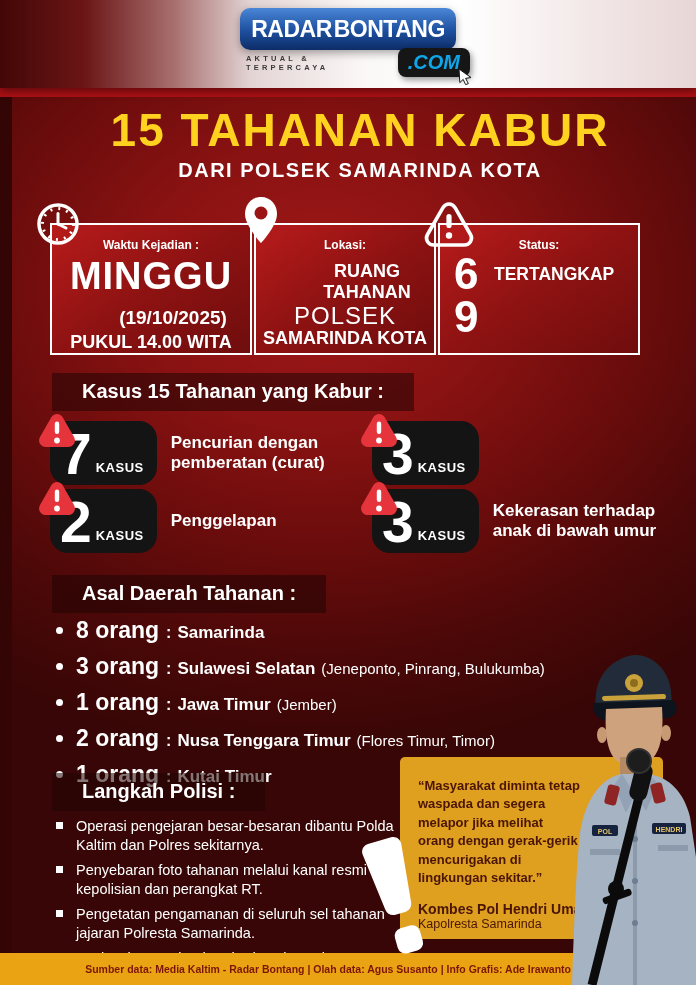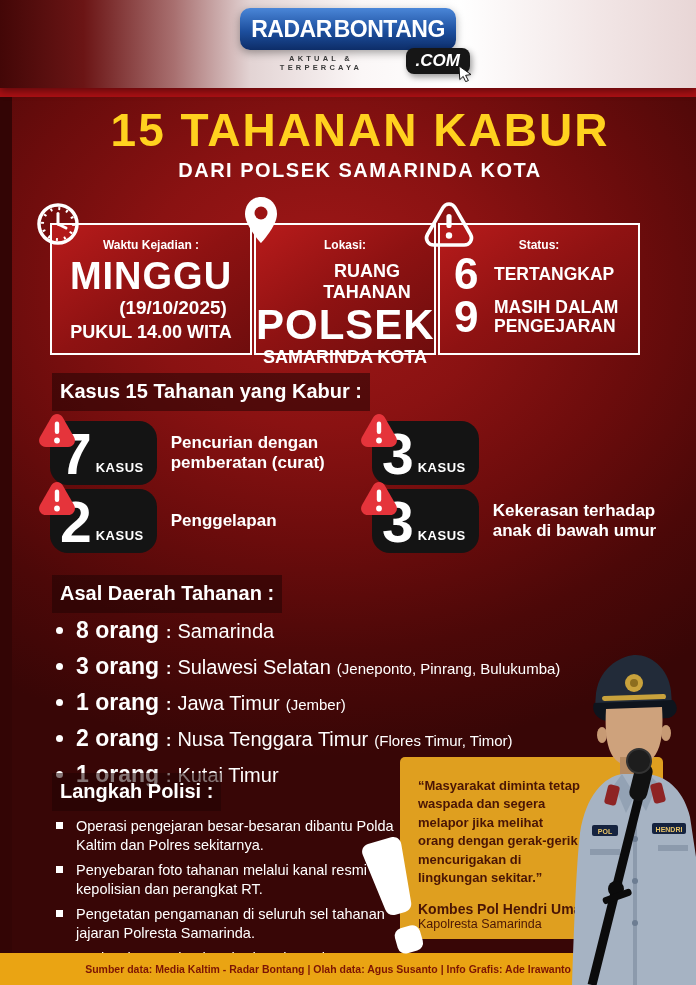--- a/index.html
+++ b/index.html
@@ -19,24 +19,24 @@
   }
   .logo { position:relative; width:216px; margin:8px auto 0; }
   .logo-rect {
     position:relative; display:block; text-align:center;
     background:linear-gradient(180deg,#4a86d8 0%,#1d4f9e 55%,#0d2d68 100%);
     border-radius:10px; padding:8px 10px 7px;
     box-shadow:0 3px 8px rgba(0,0,0,.35);
   }
   .logo-text { font-weight:bold; color:#fff; font-size:23px; white-space:nowrap; letter-spacing:-0.5px; }
   .logo-text .b { margin-left:2px; }
-  .tagline { margin:4px 0 0 6px; width:150px; text-align:center; font-size:7.5px; font-weight:bold; letter-spacing:3.2px; color:#3a3a3a; }
+  .tagline { margin:4px 0 0 6px; width:150px; font-size:7.5px; font-weight:bold; letter-spacing:3.2px; color:#3a3a3a; }
   .com-badge {
     position:absolute; right:-14px; top:40px; z-index:2;
-    background:#161616; color:#ffffff; font-style:italic; font-weight:bold; font-size:17px;
+    background:#161616; color:#0ea5e9; font-style:italic; font-weight:bold; font-size:20px;
     padding:3px 10px; border-radius:8px; box-shadow:2px 3px 6px rgba(0,0,0,.4);
   }
   .cursor-icon { position:absolute; right:-4px; bottom:-8px; }
 
   .red-stripe { position:absolute; top:88px; left:0; width:696px; height:9px; background:#ab1014; z-index:9; }
 
   
   .main {
     position:absolute; top:97px; left:12px; width:696px; height:856px;
     background:radial-gradient(ellipse 85% 55% at 44% 22%, #a11818 0%, #8a1212 30%, #6b0c0c 55%, #4c0808 78%, #380606 100%);
@@ -50,33 +50,33 @@
     position:relative; border:2.5px solid #fff; height:132px; text-align:center; color:#fff;
     background:linear-gradient(145deg,#b81b1b 0%,#8e1212 50%,#6f0d0d 100%);
   }
   .ibox1 { width:202px; } .ibox2 { width:182px; } .ibox3 { width:202px; }
   .ibox-label { margin-top:13px; font-size:12px; font-weight:bold; }
   .ibox-icon { position:absolute; z-index:3; }
   .clock-pos { top:-24px; left:-17px; }
   .pin-pos { top:-30px; left:-13px; }
   .tri-pos { top:-26px; left:-18px; }
   .day { margin-top:5px; font-size:38px; font-weight:bold; letter-spacing:1px; line-height:1; }
-  .date { font-size:19px; font-weight:bold; margin-top:2px;padding-left:44px; }
+  .date { font-size:19px; font-weight:bold; margin-top:12px;padding-left:44px; }
   .hour { font-size:18px; font-weight:bold; margin-top:3px; }
   .loc1 { margin-top:9px; font-size:18px; font-weight:bold;padding-left:44px; }
-  .loc2 { font-size:42px; font-weight:bold; letter-spacing:1px; line-height:1.05; }
+  .loc2 { font-size:24px; font-weight:normal; letter-spacing:1px; line-height:1.05; }
   .loc3 { font-size:18px; font-weight:bold; }
   .stat-row { display:flex; align-items:center; text-align:left; padding:0 8px 0 14px; margin-top:1px; }
   .stat-num { font-size:44px; font-weight:bold; width:32px; line-height:.95; flex:none; }
   .stat-text { font-size:17.5px; font-weight:bold; line-height:1.05; margin-left:8px; }
 
   
   .section-label {
     position:absolute; left:40px; background:rgba(32,3,3,.55);
-    padding:7px 8px 8px; font-size:20px; font-weight:bold; color:#fff;
+    padding:7px 30px 8px; font-size:20px; font-weight:bold; color:#fff;
   }
   .kasus-pos { top:276px; }
   .asal-pos { top:478px; }
   .langkah-pos { top:676px; }
 
   
   .cases { position:absolute; top:322px; left:38px; display:grid; grid-template-columns:322px 308px; }
   .case { position:relative; height:68px; display:flex; align-items:center; }
   .case-badge {
     position:relative; display:inline-flex; align-items:flex-end; flex:none;
@@ -86,21 +86,21 @@
   .case-unit { font-size:13px; font-weight:bold; margin:0 0 10px 4px; letter-spacing:.5px; }
   .warn-pos { position:absolute; top:-10px; left:-13px; z-index:2; }
   .case-desc { margin-left:14px; color:#fff; font-size:17px; font-weight:bold; line-height:1.15; max-width:195px; }
 
   
   .asal-list { position:absolute; top:520px; left:44px; }
   .asal-row { display:flex; align-items:baseline; margin-bottom:9px; white-space:nowrap; color:#fff; }
   .dot { width:7px; height:7px; border-radius:50%; background:#fff; margin-right:13px; align-self:center; flex:none; }
   .asal-count { font-size:23px; font-weight:bold; }
   .asal-sep { font-size:16px; font-weight:bold; margin:0 6px 0 7px; }
-  .asal-region { font-size:20px; font-weight:normal; }
+  .asal-region { font-size:17px; font-weight:bold; }
   .asal-detail { font-size:15px; margin-left:6px; }
 
   
   .langkah-list { position:absolute; top:720px; left:44px; width:360px; }
   .step-row { display:flex; margin-bottom:7px; color:#fff; }
   .sq { width:7px; height:7px; background:#fff; margin:5px 13px 0 0; flex:none; }
   .step-text { font-size:14.5px; line-height:1.28; }
 
   
   .quote-box {
@@ -180,21 +180,20 @@
           <rect x="24.4" y="15" width="5.2" height="14" rx="2.6" fill="#fff"></rect>
           <circle cx="27" cy="36.5" r="3.2" fill="#fff"></circle>
         </svg>
         <div class="ibox-label">Status:</div>
         <div class="stat-row">
           <div class="stat-num">6</div>
           <div class="stat-text">TERTANGKAP</div>
         </div>
         <div class="stat-row">
           <div class="stat-num">9</div>
-          <div class="stat-text">MASIH DALAM PENGEJARAN</div>
         </div>
       </div>
     </div>
 
     <div class="section-label kasus-pos">Kasus 15 Tahanan yang Kabur :</div>
 
     <div class="cases">
       <div class="case">
         <div class="case-badge">
           <svg class="warn-pos" width="40" height="38" viewBox="0 0 40 38">

